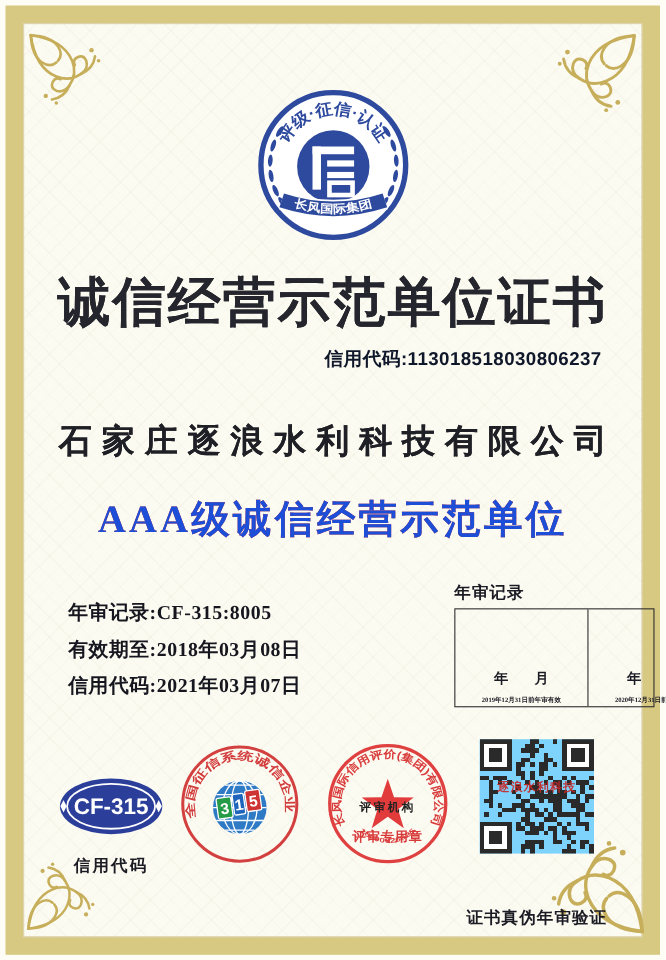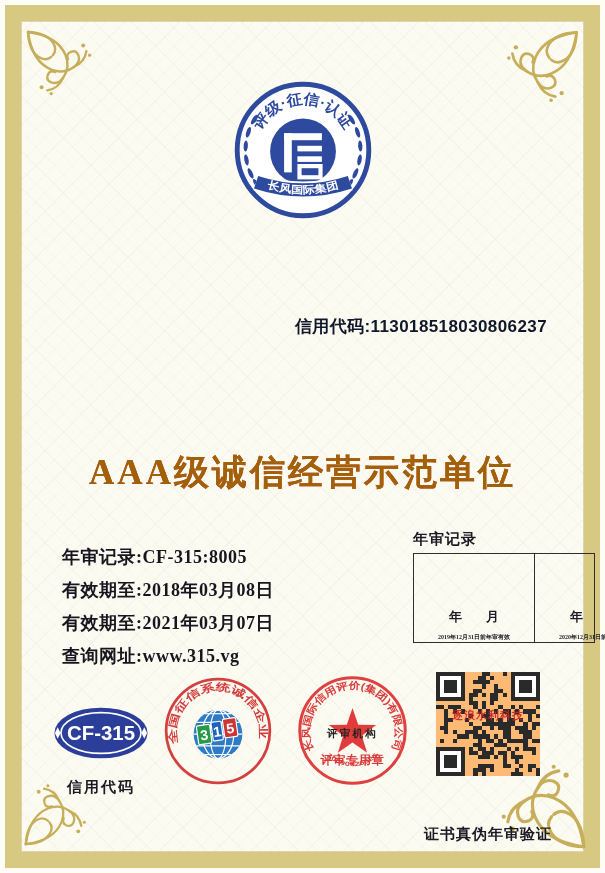--- a/index.html
+++ b/index.html
@@ -24,21 +24,21 @@
   .title{position:absolute;left:0;top:243px;width:100%;text-align:center;
     font-size:48px;font-weight:bold;letter-spacing:2px;color:#25252d;
     text-shadow:0 0 .6px #25252d;}
   .credit-code{position:absolute;right:58px;top:315px;font-size:17px;font-weight:bold;
     color:#0f172a;letter-spacing:.4px;}
   .company{position:absolute;left:0;top:381px;width:100%;text-align:center;
     font-size:30px;font-weight:bold;letter-spacing:9px;color:#1f1f26;
     text-shadow:0 0 .5px #1f1f26;text-indent:9px;}
   .rating{position:absolute;left:0;top:449px;width:100%;text-align:center;
     font-family:"Liberation Serif",serif;font-size:35px;font-weight:bold;
-    letter-spacing:3px;color:#a16207;text-shadow:0 0 .4px #cf1d1d;}
+    letter-spacing:3px;color:#1d4ed8;text-shadow:0 0 .4px #cf1d1d;}
 
   .info{position:absolute;left:62px;top:541px;font-family:"Liberation Serif",serif;
     font-size:18px;font-weight:bold;color:#16161f;}
   .info div{height:33px;line-height:33px;letter-spacing:.5px;}
 
   .annual{position:absolute;left:376px;top:530px;width:182px;padding-left:37px;}
   .annual-title{font-family:"Liberation Serif",serif;font-size:15px;font-weight:bold;
     color:#1b1b24;letter-spacing:1px;margin-bottom:4px;}
   .annual-table{display:flex;width:182px;height:90px;border:1.5px solid #2e2e2e;box-sizing:border-box;}
   .annual-cell{flex:1;display:flex;flex-direction:column;justify-content:flex-end;
@@ -52,21 +52,21 @@
 
   .cf-oval{position:absolute;left:52px;top:706px;width:98px;height:54px;}
   .cap{position:absolute;font-family:"Liberation Serif",serif;font-size:15px;
     font-weight:bold;color:#1b1b24;letter-spacing:2px;text-align:center;}
   .cap-mutual{left:52px;top:778px;width:98px;}
   .cap-qr{left:418px;top:825px;width:140px;letter-spacing:1px;}
 
   .globe-seal{position:absolute;left:163px;top:676px;width:110px;height:110px;}
   .star-seal{position:absolute;left:296px;top:674px;width:113px;height:113px;}
 
-  .qr-wrap{position:absolute;left:436px;top:672px;width:104px;height:104px;background:#fdba74;}
+  .qr-wrap{position:absolute;left:436px;top:672px;width:104px;height:104px;background:#7dd3fc;}
   .qr-wrap svg{width:104px;height:104px;display:block;}
   .qr-overlay{position:absolute;left:0;top:36px;width:100%;text-align:center;
     font-size:11px;font-weight:bold;color:#c62828;letter-spacing:1px;opacity:.92;}
 </style>
 </head>
 <body>
 
 <svg width="0" height="0" style="position:absolute">
   <defs>
     <g id="flourish-shape" fill="none" stroke="currentColor" stroke-width="3" stroke-linecap="round">
@@ -130,28 +130,29 @@
       <rect x="95" y="123" width="30" height="16" fill="none" stroke="#ffffff" stroke-width="6"></rect>
     </g>
     <path d="M 33,146 Q 100,168 167,146" fill="none" stroke="#ffffff" stroke-width="24"></path>
     <path d="M 33,146 Q 100,168 167,146" fill="none" stroke="#2e4a9e" stroke-width="19"></path>
     <path id="banner-arc" d="M 42,152 Q 100,172 158,152" fill="none"></path>
     <text font-size="15" font-weight="bold" fill="#ffffff">
       <textPath href="#banner-arc" startOffset="50%" text-anchor="middle" textLength="104" lengthAdjust="spacingAndGlyphs">长风国际集团</textPath>
     </text>
   </svg>
 
+  <div class="title">诚信经营示范单位证书</div>
   <div class="credit-code">信用代码:113018518030806237</div>
+  <div class="company">石家庄逐浪水利科技有限公司</div>
   <div class="rating">AAA级诚信经营示范单位</div>
 
   <div class="info">
     <div>年审记录:CF-315:8005</div>
     <div>有效期至:2018年03月08日</div>
-    <div>有效期至:2021年03月07日</div>
-    <div>查询网址:www.315.vg</div>
+    <div>信用代码:2021年03月07日</div>
   </div>
 
   <div class="annual">
     <div class="annual-title">年审记录</div>
     <div class="annual-table">
       <div class="annual-cell">
         <div class="ym">
           <span>年</span>
           <span>月</span>
         </div>

